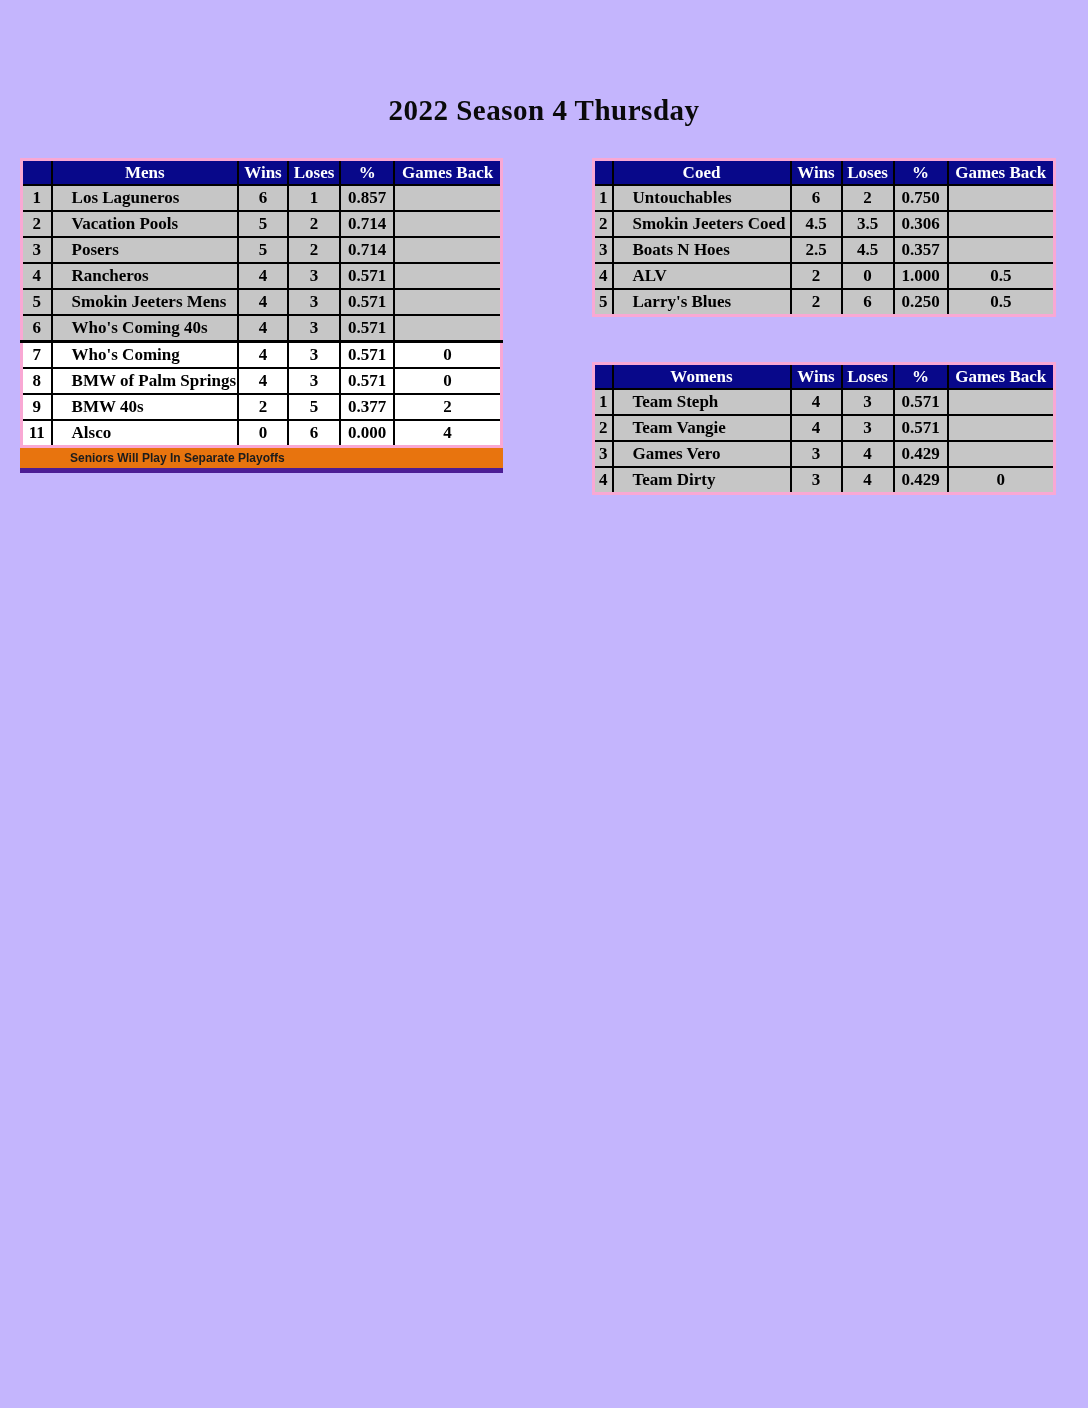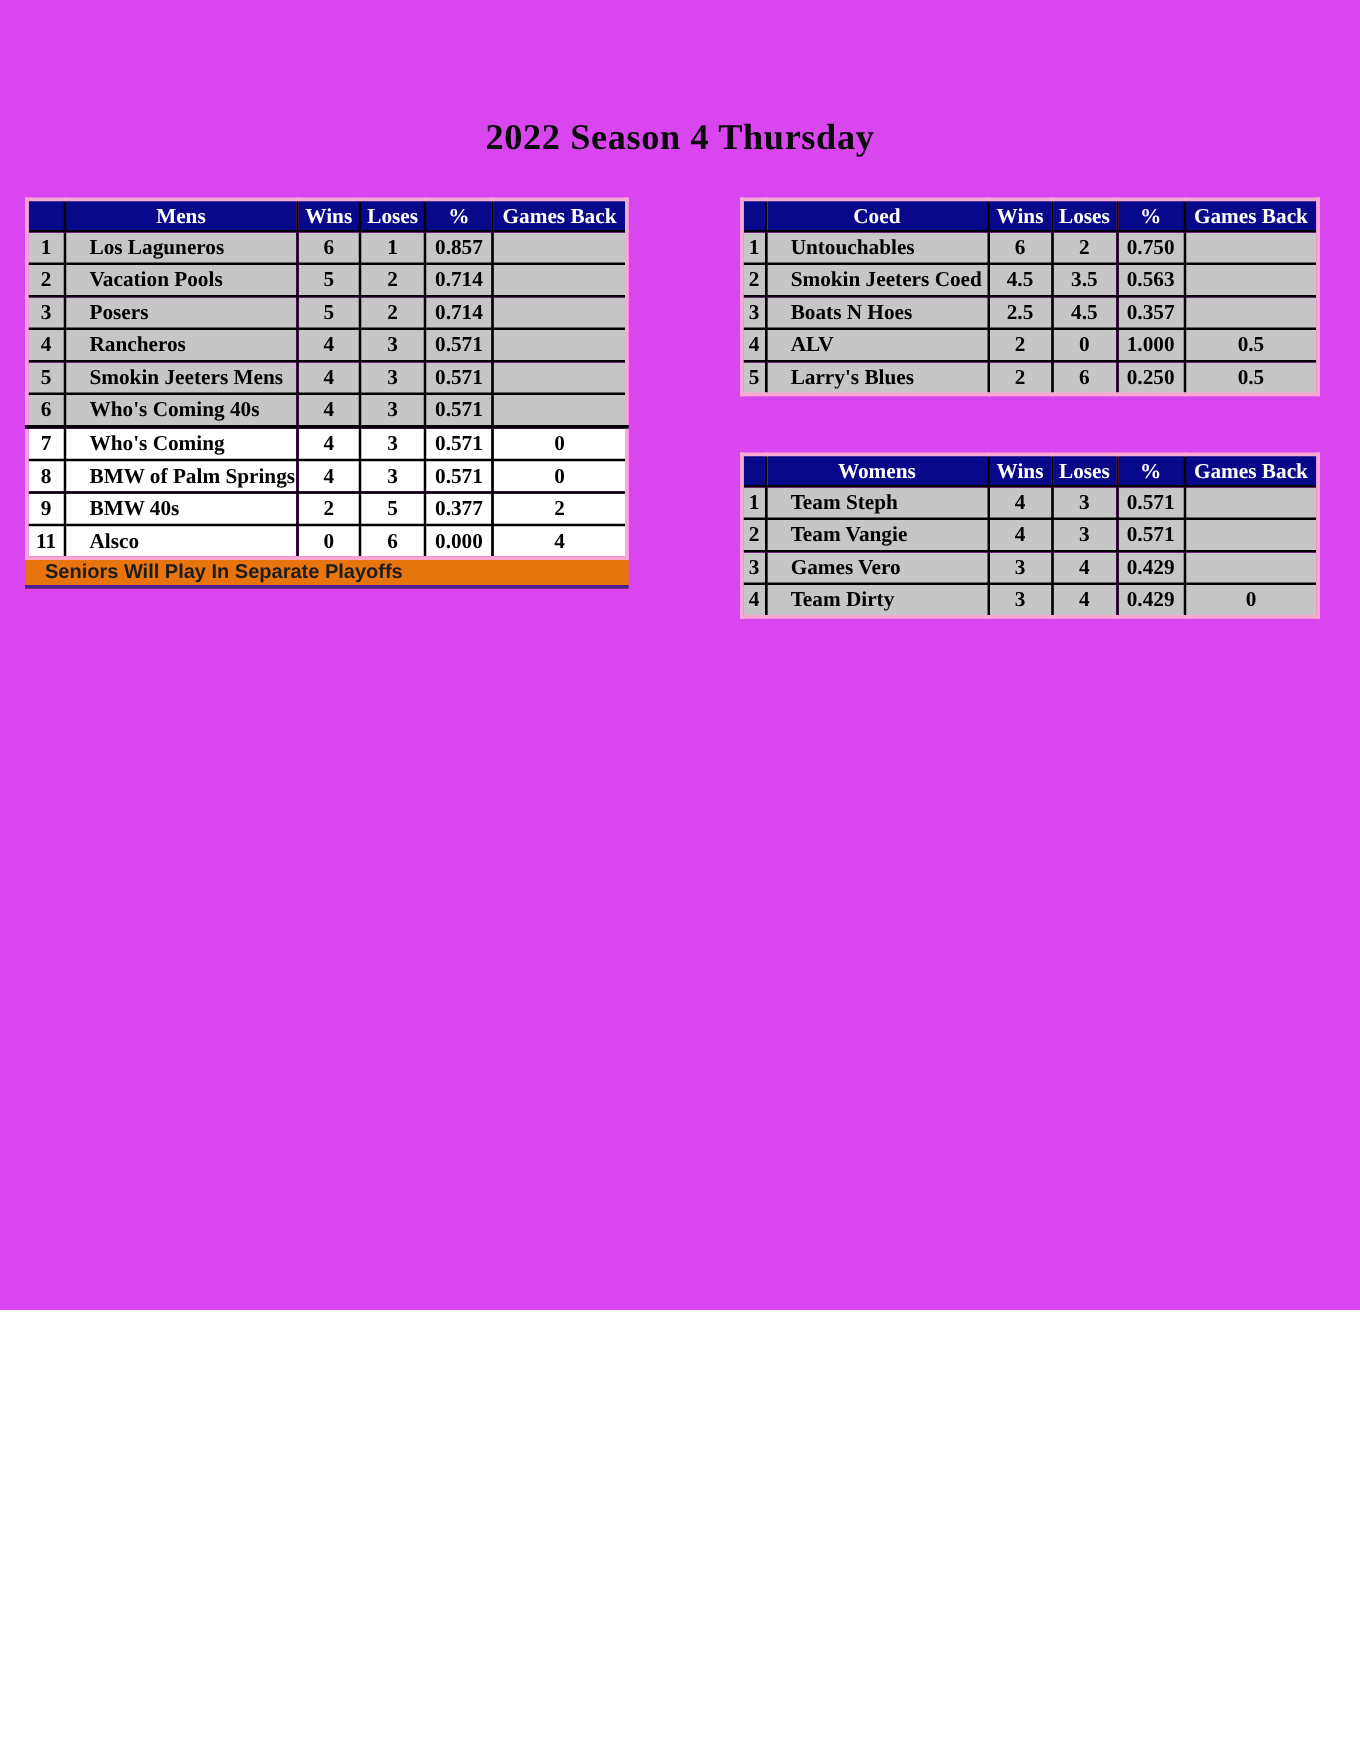--- a/index.html
+++ b/index.html
@@ -3,22 +3,22 @@
 <meta charset="utf-8">
 <style>
   html, body {
     margin: 0;
     padding: 0;
     background: #ffffff;
   }
   .page {
     position: relative;
     width: 1088px;
-    height: 1048px;
-    background: #d946ef;
+    height: 1408px;
+    background: #c4b5fd;
     overflow: hidden;
   }
   .page-title {
     position: absolute;
     top: 94px;
     left: 0;
     width: 100%;
     text-align: center;
     font-family: "Liberation Serif", "DejaVu Serif", serif;
     font-weight: bold;
@@ -63,26 +63,26 @@
     padding-left: 19px;
   }
   tr.gray td  { background: #c6c6c6; }
   tr.white td { background: #ffffff; }
   tr.section-start td { border-top-width: 3px; }
 
   .banner {
     height: 20px;
     line-height: 20px;
     background: #e8740e;
-    border-bottom: 3px solid #4c1d95;
+    border-bottom: 5px solid #4c1d95;
     font-family: "Liberation Sans", "DejaVu Sans", sans-serif;
     font-weight: bold;
-    font-size: 16px;
+    font-size: 12px;
     color: #1c1c1c;
-    padding-left: 16px;
+    padding-left: 50px;
   }
 </style>
 </head>
 <body>
 
 <div class="page">
 
   <div class="page-title">2022 Season 4 Thursday</div>
 
   <div class="tbl-wrap mens">
@@ -218,21 +218,21 @@
             <td class="wins">6</td>
             <td class="loses">2</td>
             <td class="pct">0.750</td>
             <td class="games_back"></td>
           </tr>
           <tr class="gray">
             <td class="rank">2</td>
             <td class="team">Smokin Jeeters Coed</td>
             <td class="wins">4.5</td>
             <td class="loses">3.5</td>
-            <td class="pct">0.563</td>
+            <td class="pct">0.306</td>
             <td class="games_back"></td>
           </tr>
           <tr class="gray">
             <td class="rank">3</td>
             <td class="team">Boats N Hoes</td>
             <td class="wins">2.5</td>
             <td class="loses">4.5</td>
             <td class="pct">0.357</td>
             <td class="games_back"></td>
           </tr>

